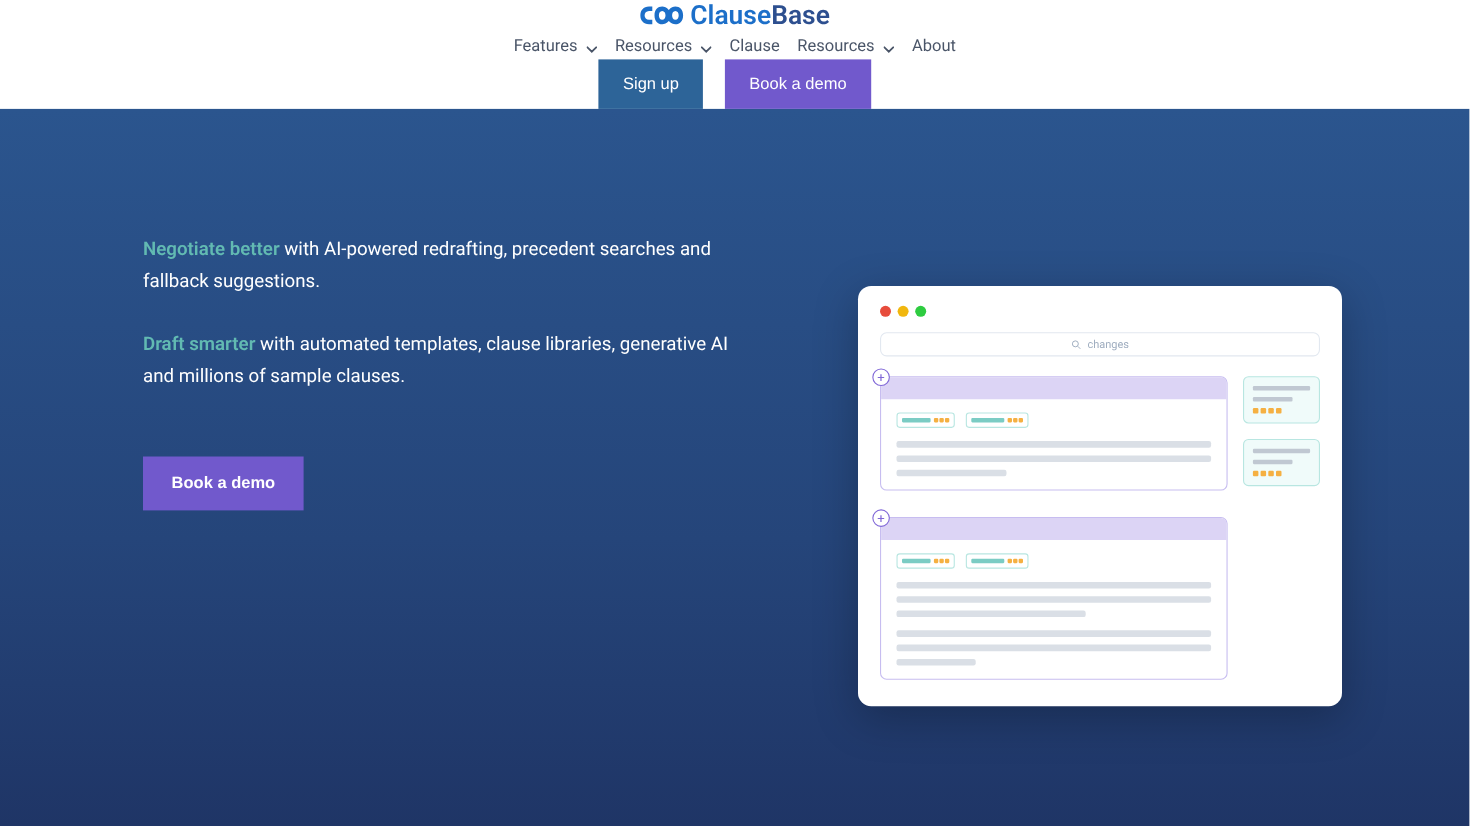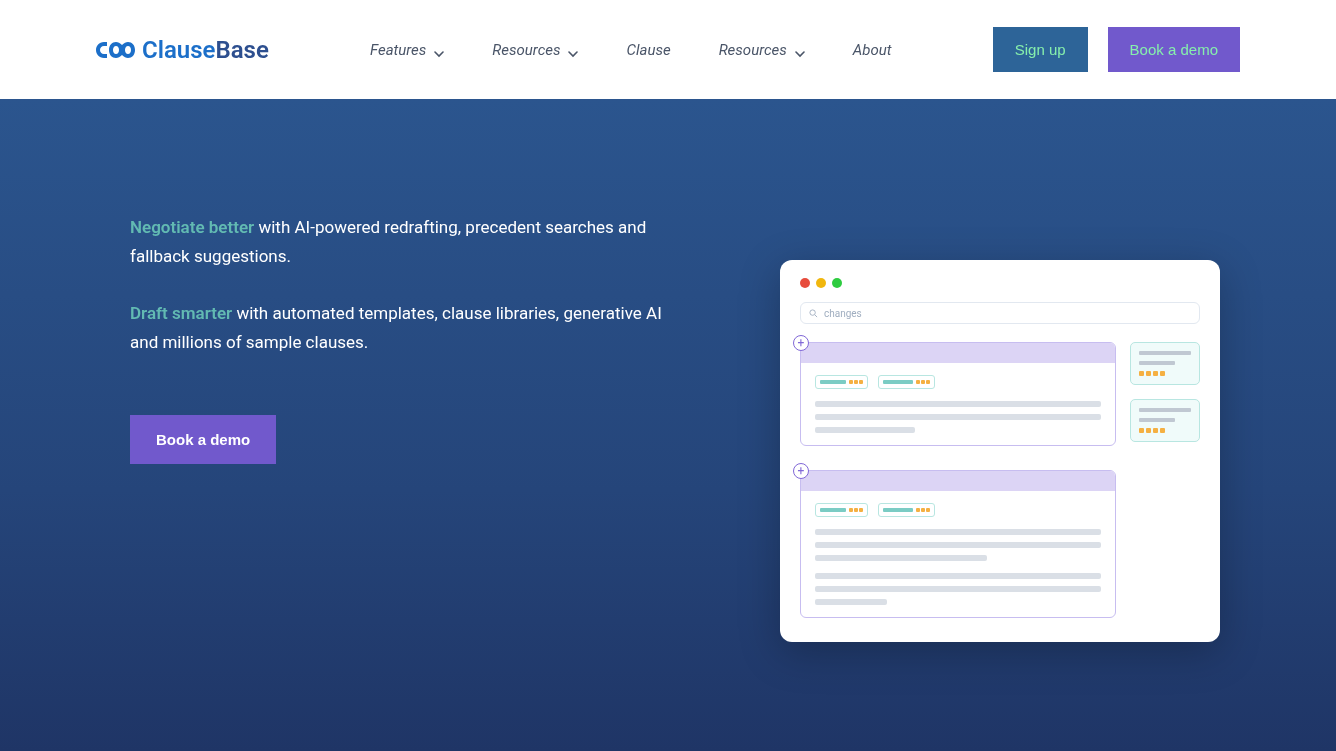--- a/index.html
+++ b/index.html
@@ -1,50 +1,50 @@
 <!DOCTYPE html>
 <html><head>
 <meta charset="utf-8">
 <style>
 * { margin: 0; padding: 0; box-sizing: border-box; }
 body { font-family: -apple-system, BlinkMacSystemFont, "Segoe UI", Roboto, sans-serif; background: #fff; }
 
 
-.header { height: 99px; background: #fff; display: flex; align-items: center; padding: 0 96px; justify-content: space-between; }
+.header { height: 99px; background: #fff; display: flex; align-items: center; padding: 0 96px; justify-content: space-between; flex-direction: column; }
 .logo { display: flex; align-items: center; gap: 6px; cursor: pointer; }
 .logo-icon { display: flex; align-items: center; }
 .logo-text { font-size: 24px; font-weight: 600; }
 .logo-text .clause { color: #1c6fc9; }
 .logo-text .base { color: #2d4f8f; }
-.nav { display: flex; gap: 48px; align-items: center; font-style: italic; }
+.nav { display: flex; gap: 16px; align-items: center; }
 .nav-item { display: flex; align-items: center; gap: 8px; color: #4a5568; font-size: 15px; cursor: pointer; }
 .chevron { width: 10px; height: 10px; display: inline-block; }
 .header-actions { display: flex; gap: 20px; align-items: center; }
-.btn { padding: 14px 22px; font-size: 15px; font-weight: 500; border: none; cursor: pointer; color: #86efac; }
+.btn { padding: 14px 22px; font-size: 15px; font-weight: 500; border: none; cursor: pointer; color: #ffffff; }
 .btn-signup { background: #2d6498; }
 .btn-demo-header { background: #7159cc; }
 
 
 .hero { background: linear-gradient(180deg, #2b558e 0%, #25457a 60%, #1f3566 100%); min-height: 652px; padding: 56px 96px 30px 130px; display: flex; gap: 80px; }
 .hero-left { flex: 1; max-width: 560px; }
 .hero-title { color: #fff; font-size: 52px; font-weight: 700; line-height: 1.22; letter-spacing: -0.5px; }
 .hero-copy { margin-top: 58px; }
 .copy-block { color: #fff; font-size: 17px; line-height: 1.7; margin-bottom: 28px; }
 .copy-block .lead { color: #62bab2; font-weight: 600; }
 .btn-demo-hero { background: #7159cc; color: #fff; padding: 16px 26px; font-size: 15px; font-weight: 600; border: none; cursor: pointer; margin-top: 30px; display: inline-block; }
 
 
 .hero-right { flex: 0 0 460px; display: flex; align-items: flex-start; justify-content: center; padding-top: 105px; }
 .app-window { width: 440px; background: #fff; border-radius: 12px; padding: 18px 20px 24px 20px; box-shadow: 0 10px 40px rgba(0,0,0,0.25); }
 .traffic-lights { display: flex; gap: 6px; margin-bottom: 14px; }
 .light { width: 10px; height: 10px; border-radius: 50%; }
 .light.red { background: #e74c3c; }
 .light.yellow { background: #f1b70e; }
 .light.green { background: #2ecc40; }
-.search-bar { border: 1px solid #e2e8f0; border-radius: 6px; height: 22px; display: flex; align-items: center; padding: 0 8px; gap: 6px; color: #a0aec0; font-size: 10px; margin-bottom: 18px; }
+.search-bar { border: 1px solid #e2e8f0; border-radius: 6px; height: 22px; display: flex; align-items: center; padding: 0 8px; gap: 6px; color: #a0aec0; font-size: 10px; margin-bottom: 18px; justify-content: center; }
 .search-icon-svg { width: 9px; height: 9px; }
 
 .content-row { display: flex; gap: 14px; align-items: flex-start; }
 .main-col { flex: 1; }
 .side-col { width: 70px; display: flex; flex-direction: column; gap: 14px; }
 
 .clause-card { border: 1.5px solid #c7bdf0; border-radius: 6px; position: relative; margin-bottom: 24px; background: #fff; }
 .clause-card .badge { position: absolute; top: -8px; left: -8px; width: 16px; height: 16px; border: 1.5px solid #8168d7; border-radius: 50%; background: #fff; display: flex; align-items: center; justify-content: center; color: #8168d7; font-size: 12px; line-height: 1; }
 .clause-header { background: #dcd4f5; height: 20px; border-radius: 5px 5px 0 0; }
 .clause-body { padding: 12px 14px; }

